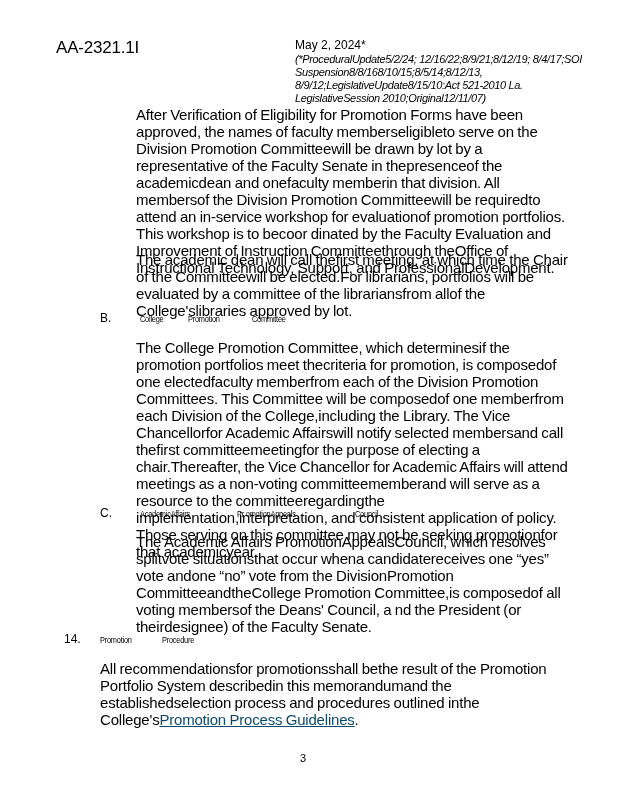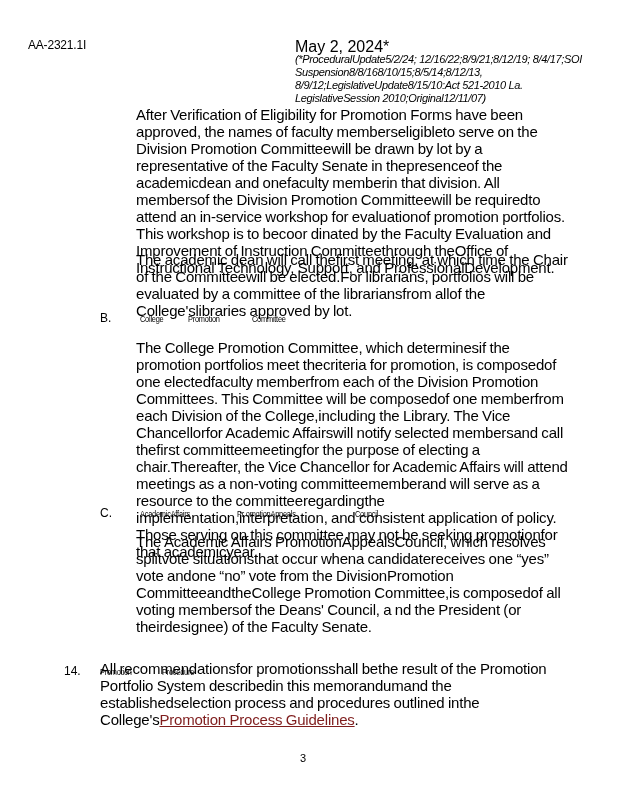--- a/index.html
+++ b/index.html
@@ -10,27 +10,27 @@
   body {
     width: 618px;
     height: 800px;
     position: relative;
     overflow: hidden;
     font-family: "Liberation Sans", sans-serif;
     color: #000000;
   }
   .abs { position: absolute; }
   .doc-id {
-    left: 28px; top: 38px;
-    font-size: 12px;
+    left: 56px; top: 38px;
+    font-size: 17px;
     letter-spacing: -0.2px;
   }
   .doc-date {
     left: 295px; top: 38px;
-    font-size: 16px;
+    font-size: 12px;
   }
   .revision {
     left: 295px; top: 53px;
     width: 300px;
     font-size: 11px;
     line-height: 13px;
     font-style: italic;
     letter-spacing: -0.35px;
   }
   .para {
@@ -57,21 +57,21 @@
     transform: scaleX(0.78);
     transform-origin: left center;
     display: inline-block;
     letter-spacing: -0.3px;
     font-weight: normal;
   }
   .secB { left: 100px; top: 311px; }
   .secC { left: 100px; top: 506px; }
   .sec14 { left: 64px; top: 632px; }
   .link {
-    color: #7f1d1d;
+    color: #0c4a6e;
     text-decoration: underline;
     cursor: pointer;
   }
   .page-num {
     left: 300px; top: 752px;
     font-size: 11px;
   }
 </style>
 </head>
 <body>
@@ -93,21 +93,21 @@
 
 <div class="abs section-row secC">
   <span class="marker" style="width:40px;display:inline-block;">C.</span>
   <span class="heading-word" style="width:97px;">AcademicAffairs</span>
   <span class="heading-word" style="width:118px;">Pr omotionAppeals</span>
   <span class="heading-word">Council</span>
 </div>
 <div class="abs para p4">The Academic Affairs PromotionAppealsCouncil, which resolves splitvote situationsthat occur whena candidatereceives one “yes” vote andone “no” vote from the DivisionPromotion CommitteeandtheCollege Promotion Committee,is composedof all voting membersof the Deans' Council, a nd the President (or theirdesignee) of the Faculty Senate.</div>
 
 <div class="abs section-row sec14">
-  <span class="marker" style="width:36px;display:inline-block;margin-top:32px;">14.</span>
+  <span class="marker" style="width:36px;display:inline-block;">14.</span>
   <span class="heading-word" style="width:62px;">Promotion</span>
   <span class="heading-word">Procedure</span>
 </div>
 <div class="abs para p5">
   <span>All recommendationsfor promotionsshall bethe result of the Promotion Portfolio System describedin this memorandumand the establishedselection process and procedures outlined inthe College's</span><a class="link">Promotion Process Guidelines</a><span>.</span>
 </div>
 
 <div class="abs page-num">3</div>
 
 </body></html>

